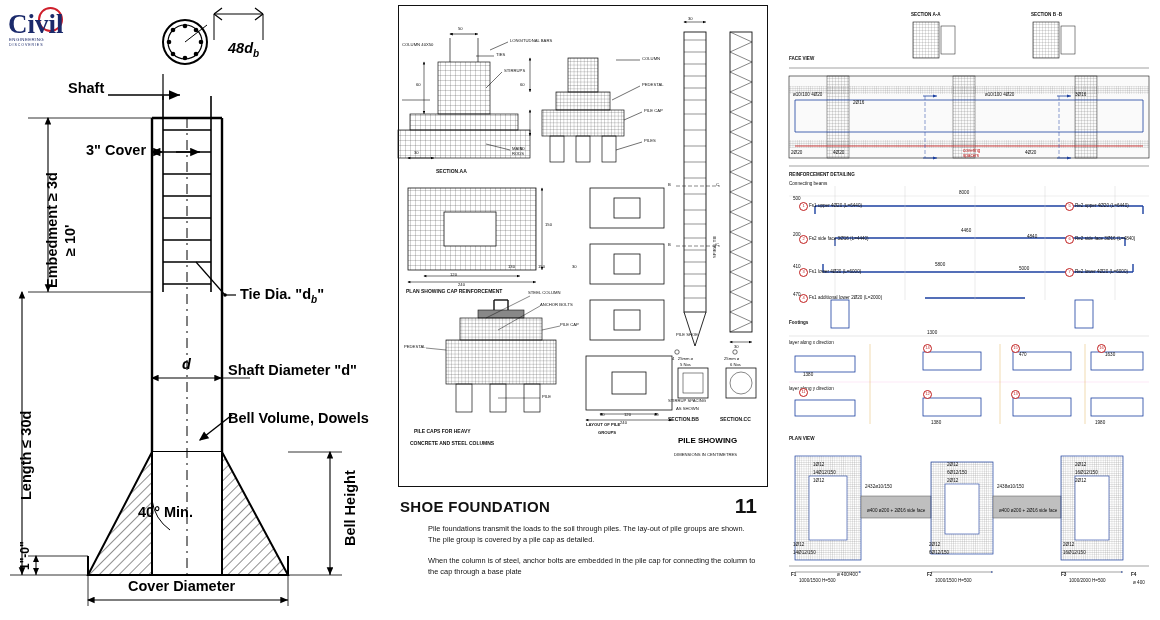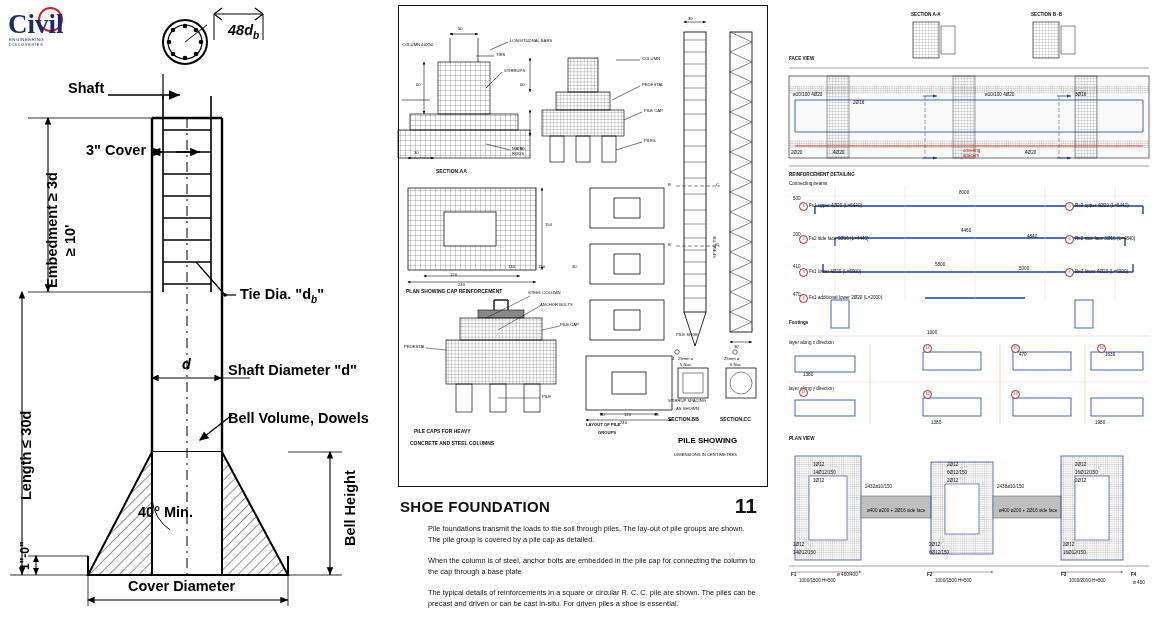--- a/index.html
+++ b/index.html
@@ -153,21 +153,21 @@
 
     <line x1="36" y1="556" x2="36" y2="575" stroke="#000" stroke-width="1" marker-start="url(#arrLs)" marker-end="url(#arrL)"></line>
     <line x1="28" y1="556" x2="88" y2="556" stroke="#000" stroke-width=".8"></line>
 
     <line x1="88" y1="600" x2="288" y2="600" stroke="#000" stroke-width="1.1" marker-start="url(#arrLs)" marker-end="url(#arrL)"></line>
     <line x1="88" y1="575" x2="88" y2="606" stroke="#000" stroke-width=".8"></line>
     <line x1="288" y1="575" x2="288" y2="606" stroke="#000" stroke-width=".8"></line>
   </svg>
 
   <div class="L Lb" style="left:68px;top:80px;">Shaft</div>
-  <div class="L Lb" style="left:228px;top:22px;font-style:italic;">
+  <div class="L Lb" style="left:228px;top:40px;font-style:italic;">
     <span>48d</span><sub style="font-size:10px">b</sub>
   </div>
 
   <div class="L Lb rot" style="left:44px;top:288px;transform:rotate(-90deg);">Embedment ≥ 3d</div>
   <div class="L Lb rot" style="left:62px;top:256px;transform:rotate(-90deg);">≥ 10'</div>
   <div class="L Lb" style="left:86px;top:142px;">3" Cover</div>
   <div class="L Lb" style="left:240px;top:286px;">
     <span>Tie Dia. "d</span><sub style="font-size:10px;font-style:italic;">b</sub><span>"</span>
   </div>
   <div class="L Lb rot" style="left:18px;top:500px;transform:rotate(-90deg);">Length ≤ 30d</div>
@@ -376,21 +376,20 @@
   <div class="lbl tiny" style="left:340px;top:362px;">6 Nos</div>
   <div class="lbl tiny" style="left:278px;top:182px;">B</div>
   <div class="lbl tiny" style="left:326px;top:182px;">C</div>
   <div class="lbl tiny" style="left:278px;top:242px;">B</div>
   <div class="lbl tiny" style="left:326px;top:242px;">C</div>
 
   <div class="cap-title">SHOE FOUNDATION</div>
   <div class="cap-num">11</div>
   <div class="para" style="top:556px;">When the column is of steel, anchor bolts are embedded in the pile cap for connecting the column to the cap through a base plate</div>
   <div class="para" style="top:524px;">Pile foundations transmit the loads to the soil through piles.  The lay-out of pile groups are shown.  The pile group is covered by a pile cap as detailed.</div>
-  <div class="para" style="top:588px;">The typical details of reinforcements in a square or circular R. C. C. pile are shown.  The piles can be precast and driven or can be cast in-situ.  For driven piles a shoe is essential.</div>
 </div>
 
 <div class="panel" id="panel-right">
   <svg width="385" height="620" viewBox="0 0 385 620">
     <defs>
       <pattern id="gridR" width="3" height="3" patternUnits="userSpaceOnUse">
         <path d="M0 0 H3 M0 0 V3" stroke="#555" stroke-width=".35"></path>
       </pattern>
       <pattern id="gridR2" width="2.2" height="2.2" patternUnits="userSpaceOnUse">
         <path d="M0 0 H2.2 M0 0 V2.2" stroke="#666" stroke-width=".3"></path>

